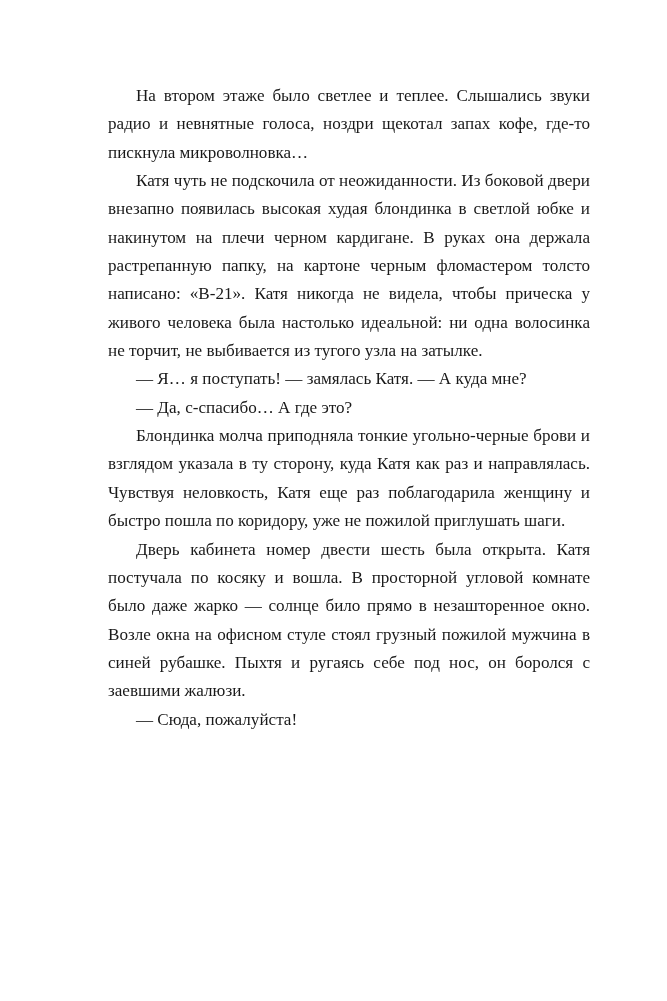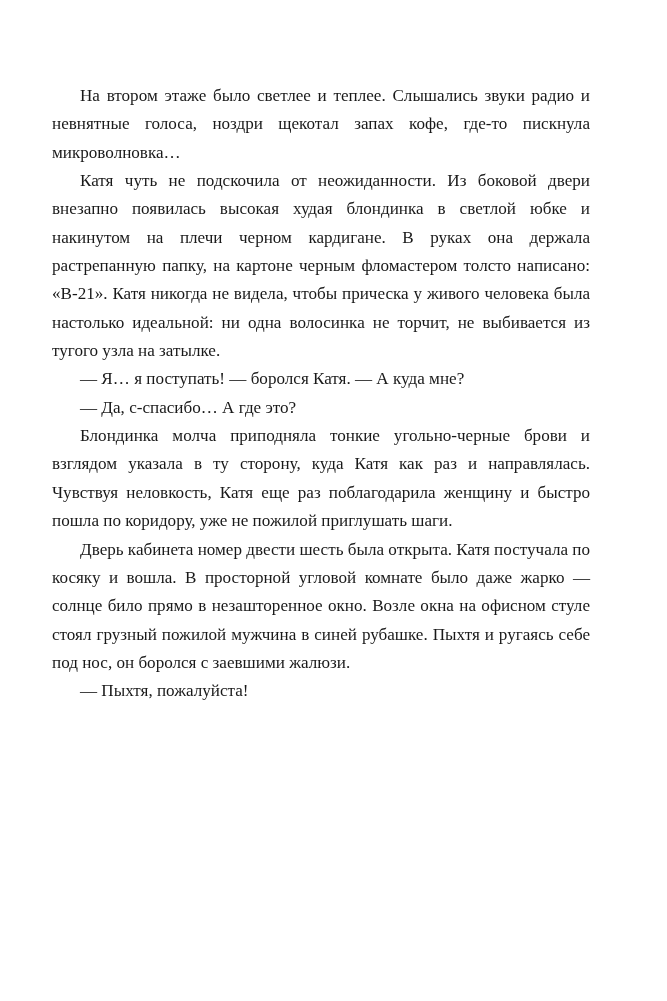--- a/index.html
+++ b/index.html
@@ -11,21 +11,21 @@
     width: 667px;
     height: 1001px;
     overflow: hidden;
     font-family: "Liberation Serif", serif;
     color: #1b1b1b;
   }
   .page {
     width: 667px;
     height: 1001px;
     box-sizing: border-box;
-    padding: 82px 77px 40px 52px;
+    padding: 82px 77px 40px 108px;
     background: #ffffff;
   }
   .body-text {
     font-family: "Liberation Serif", serif;
     font-size: 17.1px;
     line-height: 28.35px;
     text-align: justify;
     text-justify: inter-word;
     color: #191919;
     hyphens: manual;
@@ -42,19 +42,19 @@
     text-indent: 28px;
   }
 </style>
 </head>
 <body>
 
 <div class="page">
   <div class="body-text">
     <p>На втором этаже было светлее и теплее. Слышались звуки радио и невнятные голоса, ноздри щекотал запах кофе, где-то пискнула микроволновка…</p>
     <p>Катя чуть не подскочила от неожиданности. Из боковой двери внезапно появилась высокая худая блондинка в светлой юбке и накинутом на плечи черном кардигане. В руках она держала растрепанную папку, на картоне черным фломастером толсто написано: «В-21». Катя никогда не видела, чтобы прическа у живого человека была настолько идеальной: ни одна волосинка не торчит, не выбивается из тугого узла на затылке.</p>
-    <p class="dlg">— Я… я поступать! — боролся Катя. — А куда мне?</p>
+    <p class="dlg">— Я… я поступать! — замялась Катя. — А куда мне?</p>
     <p class="dlg">— Да, с-спасибо… А где это?</p>
     <p>Блондинка молча приподняла тонкие угольно-черные брови и взглядом указала в ту сторону, куда Катя как раз и направлялась. Чувствуя неловкость, Катя еще раз поблагодарила женщину и быстро пошла по коридору, уже не пожилой приглушать шаги.</p>
     <p>Дверь кабинета номер двести шесть была открыта. Катя постучала по косяку и вошла. В просторной угловой комнате было даже жарко — солнце било прямо в незашторенное окно. Возле окна на офисном стуле стоял грузный пожилой мужчина в синей рубашке. Пыхтя и ругаясь себе под нос, он боролся с заевшими жалюзи.</p>
-    <p class="dlg">— Пыхтя, пожалуйста!</p>
+    <p class="dlg">— Сюда, пожалуйста!</p>
   </div>
 </div>
 
 </body></html>

